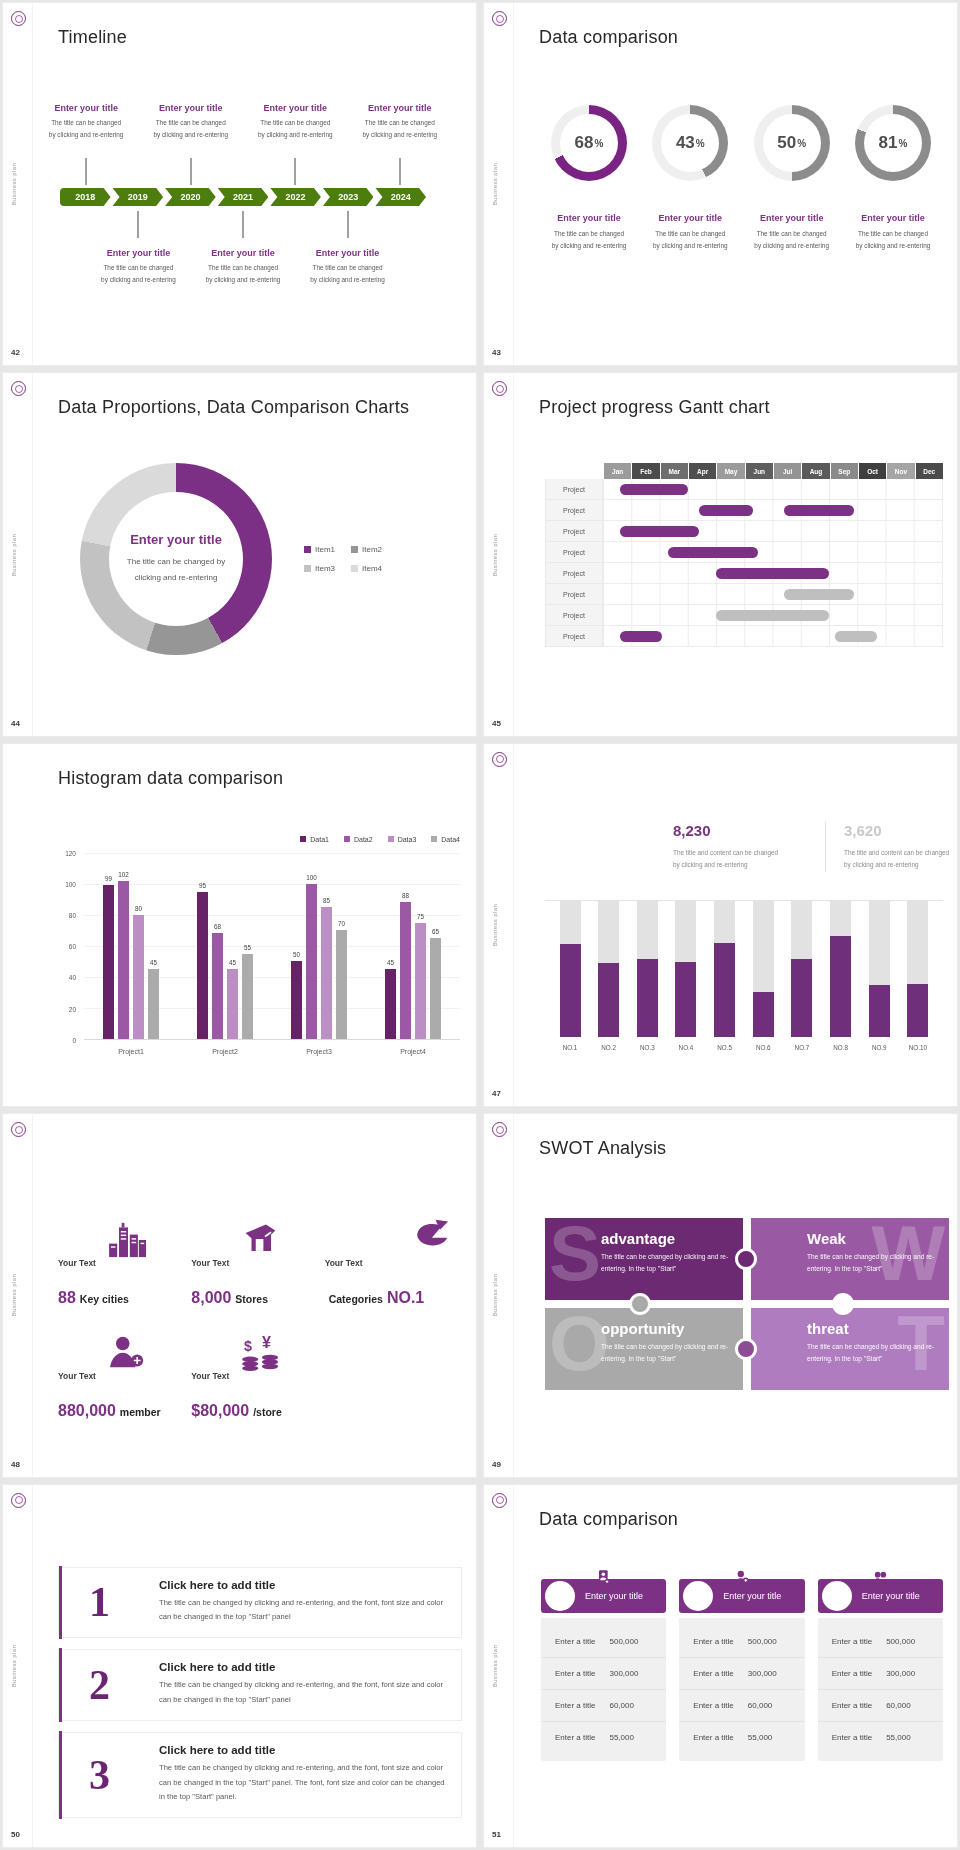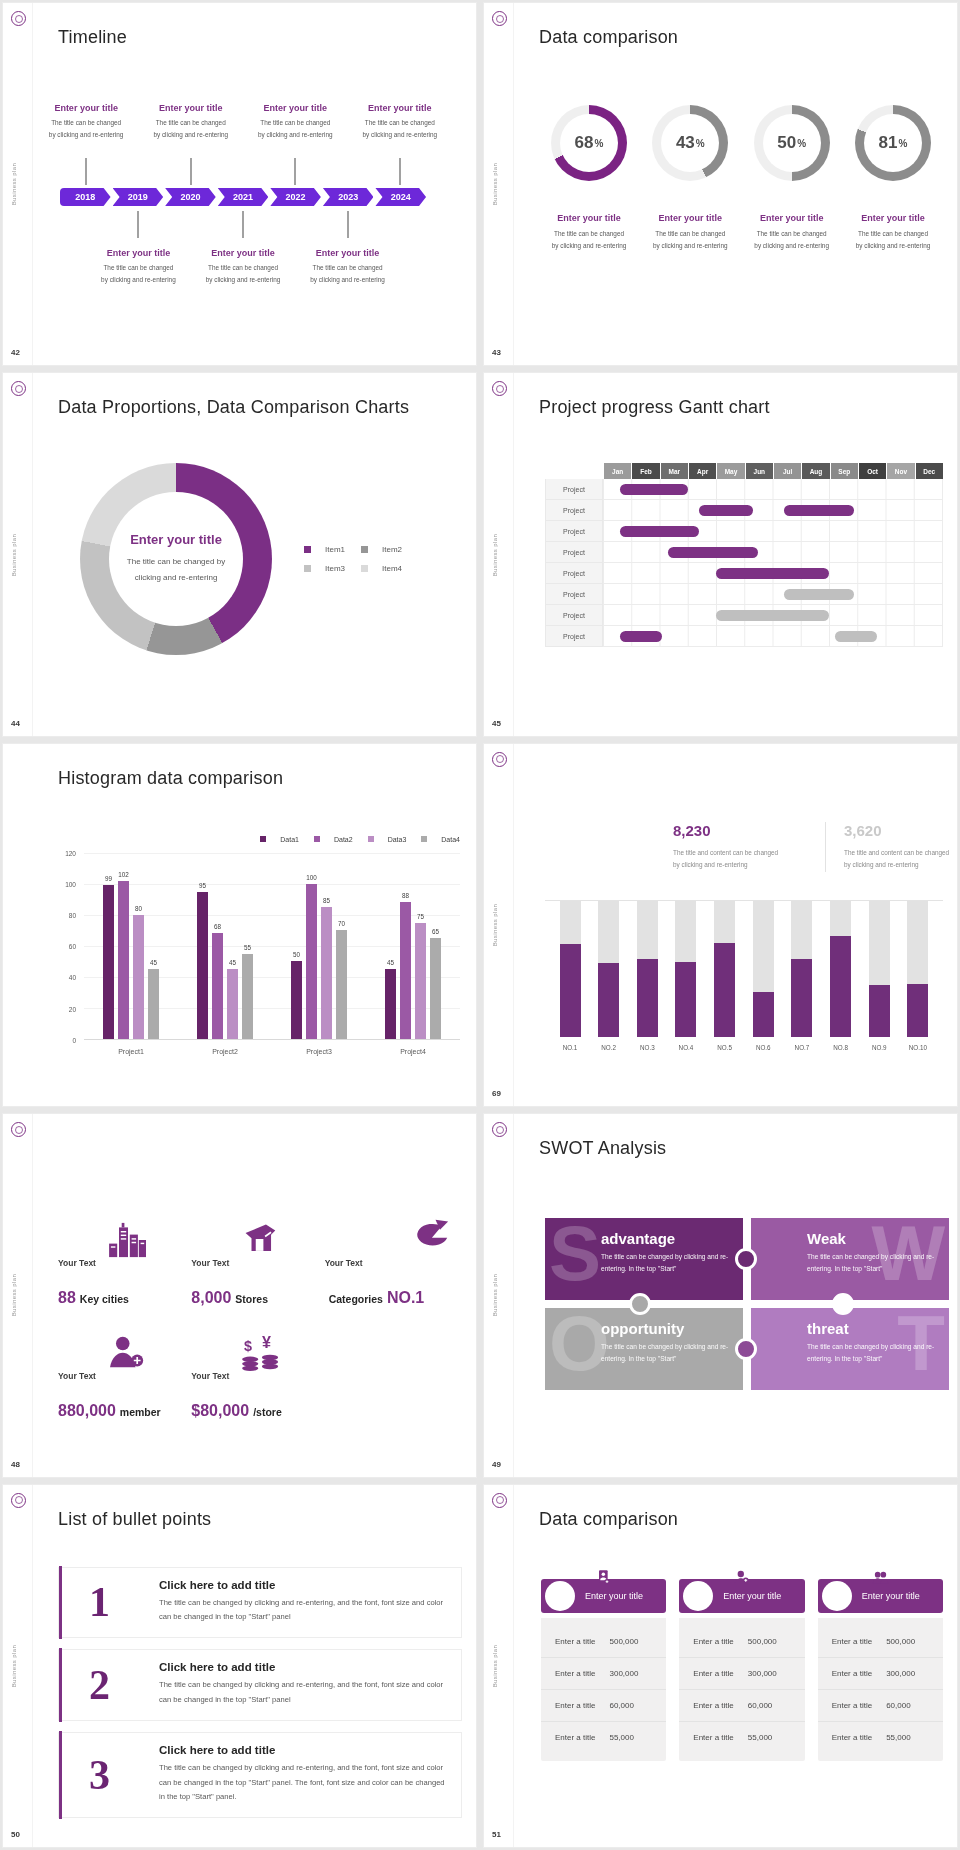--- a/index.html
+++ b/index.html
@@ -15,41 +15,41 @@
   .title{position:absolute;left:55px;top:24px;right:16px;font-size:18px;font-weight:400;color:#282828;letter-spacing:.2px;z-index:1}
   .content{position:absolute;left:55px;right:14px;top:62px;bottom:24px}
 
   
   .tl-band{position:absolute;left:2px;right:36px;top:0;bottom:0}
   .tl-entry{position:absolute;width:106px;transform:translateX(-50%);text-align:center}
   .tl-entry .t{color:#7d3184;font-weight:700;font-size:9px;margin-bottom:4px}
   .tl-entry .b{font-size:6.4px;color:#595959;line-height:1.9}
   .tl-conn{position:absolute;width:1px;height:27px;background:#444;transform:translateX(-50%)}
   .ribbon{position:absolute;left:0;right:0;top:123px;height:18px;display:flex;gap:2px}
-  .chev{flex:1;background:#6d28d9;color:#fff;font-size:9px;font-weight:700;display:flex;align-items:center;justify-content:center;clip-path:polygon(0 0,calc(100% - 7px) 0,100% 50%,calc(100% - 7px) 100%,0 100%,7px 50%)}
+  .chev{flex:1;background:#4d7c0f;color:#fff;font-size:9px;font-weight:700;display:flex;align-items:center;justify-content:center;clip-path:polygon(0 0,calc(100% - 7px) 0,100% 50%,calc(100% - 7px) 100%,0 100%,7px 50%)}
   .chev.first{clip-path:polygon(0 0,calc(100% - 7px) 0,100% 50%,calc(100% - 7px) 100%,0 100%);border-radius:4px 0 0 4px}
 
   
   .rings{display:flex;justify-content:space-between;margin-top:40px;padding:0 2px}
   .ring-item{width:96px;text-align:center}
   .ring{width:76px;height:76px;border-radius:50%;position:relative;margin:0 auto}
   .hole{position:absolute;inset:9px;background:#fff;border-radius:50%;display:flex;align-items:center;justify-content:center}
   .rv{font-size:17px;font-weight:700;color:#4f4f4f}
   .rp{font-size:10px;font-weight:700;color:#4f4f4f;margin-left:1px}
   .ring-title{color:#7d3184;font-weight:700;font-size:9px;margin-top:32px}
   .ring-body{font-size:6.4px;color:#595959;line-height:1.9;margin-top:5px}
 
   
   .donut-wrap{display:flex;align-items:center;margin-top:28px}
   .donut{width:192px;height:192px;border-radius:50%;position:relative;flex:none;margin-left:22px}
   .donut .hole{inset:29px;flex-direction:column;text-align:center}
   .d-title{color:#7d3184;font-weight:700;font-size:13px;margin-bottom:7px}
   .d-body{font-size:8px;color:#595959;line-height:2.1}
   .legend{margin-left:32px;display:grid;grid-template-columns:auto auto;gap:10px 16px;font-size:8px;color:#595959}
-  .lg{display:flex;align-items:center;gap:14px}
+  .lg{display:flex;align-items:center;gap:4px}
   .sw{width:7px;height:7px;flex:none}
 
   
   .gantt{margin-top:28px;margin-left:6px}
   .g-row{display:flex;height:21px;position:relative}
   .g-row.g-head{height:16px}
   .g-label{width:58px;flex:none;background:#f4f4f4;border:1px solid #e9e9e9;border-top:none;display:flex;align-items:center;justify-content:center;font-size:7px;color:#595959}
   .g-row:first-child .g-label{background:transparent;border:none}
   .g-m{flex:1;margin-left:1px;display:flex;align-items:center;justify-content:center;color:#fff;font-size:6.5px;font-weight:700}
   .g-cells{flex:1;position:relative;border-bottom:1px solid #ececec;border-right:1px solid #ececec;background-image:linear-gradient(to right,#ececec 1px,transparent 1px);background-size:calc(100%/12) 100%}
@@ -486,21 +486,21 @@
             <span>Project4</span>
           </div>
         </div>
       </div>
   </section>
 
   <section class="slide">
     <div class="side">
       <div class="logo"></div>
       <div class="side-label">Business plan</div>
-      <div class="num">69</div>
+      <div class="num">47</div>
     </div>
     <div class="content" id="c5">
         <div class="rank">
           <div class="r-stats">
             <div class="r-stat">
               <div class="r-val" style="color: rgb(125, 49, 132);">8,230</div>
               <div class="r-body">
                 <div>The title and content can be changed</div>
                 <div>by clicking and re-entering</div>
               </div>
@@ -700,21 +700,20 @@
         </div>
       </div>
   </section>
 
   <section class="slide">
     <div class="side">
       <div class="logo"></div>
       <div class="side-label">Business plan</div>
       <div class="num">50</div>
     </div>
-    <h2 class="title">List of bullet points</h2>
     <div class="content" id="c8">
         <div class="bullets">
           <div class="b-row">
             <div class="b-num">1</div>
             <div class="b-title">Click here to add title</div>
             <div class="b-body">The title can be changed by clicking and re-entering, and the font, font size and color can be changed in the top "Start" panel</div>
           </div>
           <div class="b-row">
             <div class="b-num">2</div>
             <div class="b-title">Click here to add title</div>

